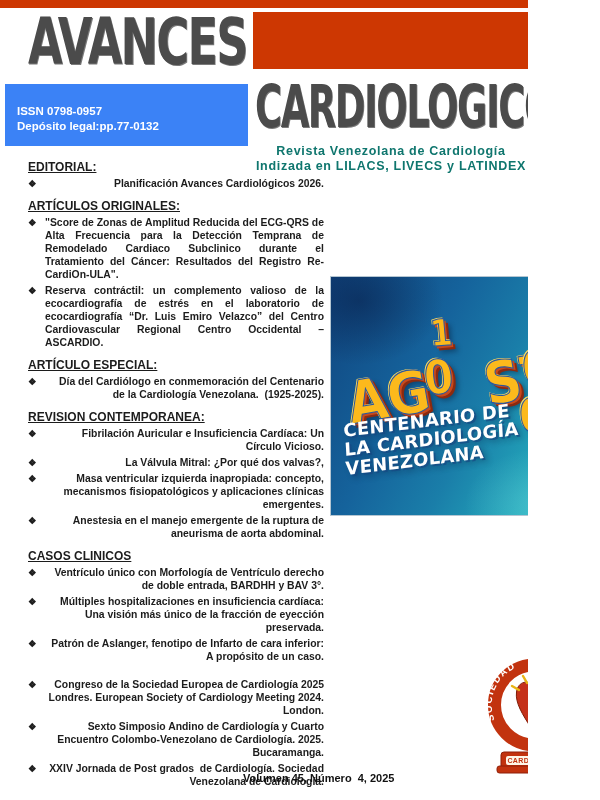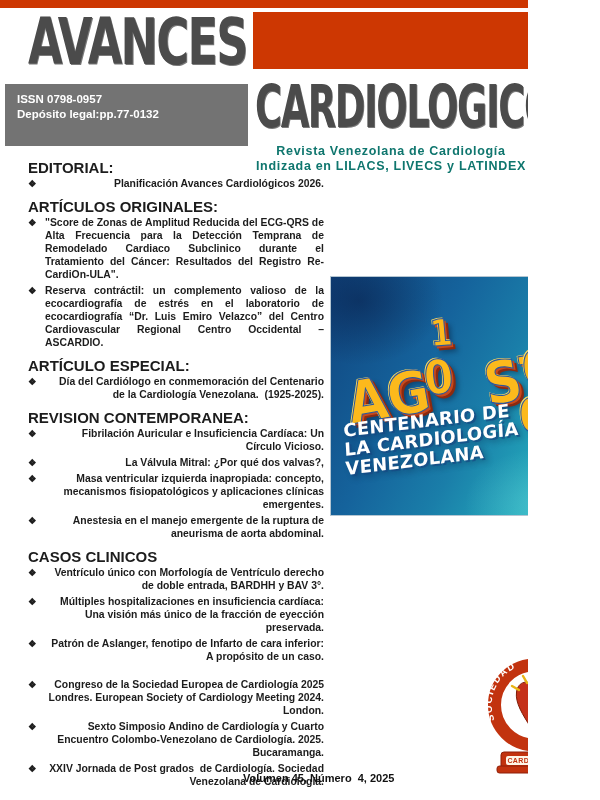--- a/index.html
+++ b/index.html
@@ -10,37 +10,37 @@
   
   .top-red-bar { position:absolute; left:0; top:0; width:600px; height:8px; background:#cd3702; }
   .title-avances {
     position:absolute; left:28px; top:8px; color:#4b4b4b;
     font-family:"DejaVu Sans", sans-serif; font-weight:bold; font-size:52px; line-height:56px;
     letter-spacing:-2px; transform:scale(0.86,1.22); transform-origin:left top;
     text-shadow:1px 1px 0 #7a7a7a;
   }
   .red-block-right { position:absolute; left:253px; top:12px; width:347px; height:57px; background:#cd3702; }
   .issn-box {
-    position:absolute; left:5px; top:84px; width:243px; height:62px; background:#737373;
-    color:#ffffff; font-weight:bold; font-size:11.5px; line-height:15px; padding:8px 0 0 12px;
+    position:absolute; left:5px; top:84px; width:243px; height:62px; background:#3b82f6;
+    color:#ffffff; font-weight:bold; font-size:11.5px; line-height:15px; padding:20px 0 0 12px;
   }
   .title-cardiologicos {
     position:absolute; left:255px; top:74px; color:#4b4b4b;
     font-family:"DejaVu Sans", sans-serif; font-weight:bold; font-size:50px; line-height:56px;
     letter-spacing:-2px; transform:scale(0.74,1.18); transform-origin:left top;
     text-shadow:1px 1px 0 #7a7a7a; white-space:nowrap;
   }
   .subtitle {
     position:absolute; left:200px; top:144px; width:382px; text-align:center;
     color:#0f766e; font-size:12.5px; line-height:15px; letter-spacing:0.7px; font-weight:bold;
   }
 
   
   .toc { position:absolute; left:28px; top:161px; width:296px; color:#1c1c1c; font-size:10.4px; line-height:13px; font-weight:bold; }
-  .toc-heading { font-size:15px; line-height:13px; margin:10px 0 3px 0; }
+  .toc-heading { font-size:12px; line-height:13px; text-decoration:underline; margin:10px 0 3px 0; }
   .toc-section:first-child .toc-heading { margin-top:0; }
   .toc-section.extra-gap { margin-top:15px; }
   .toc-item { display:flex; gap:7px; margin-bottom:3px; }
   .toc-item .bullet { flex:0 0 10px; font-size:9.5px; line-height:13px; }
   .toc-item .itxt { flex:1;text-align:right; }
   .toc-item.justify .itxt { text-align:justify; }
 
   
   .poster {
     position:absolute; left:330px; top:276px; width:236px; height:240px;

